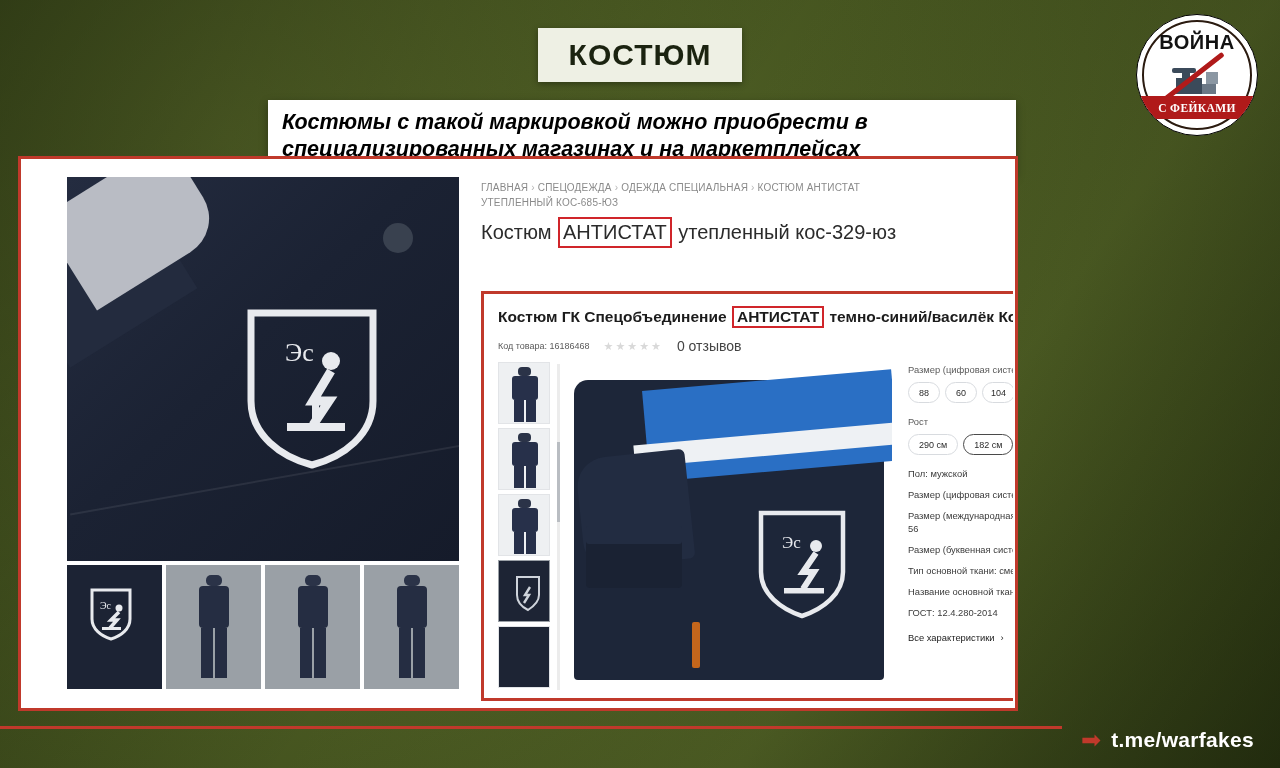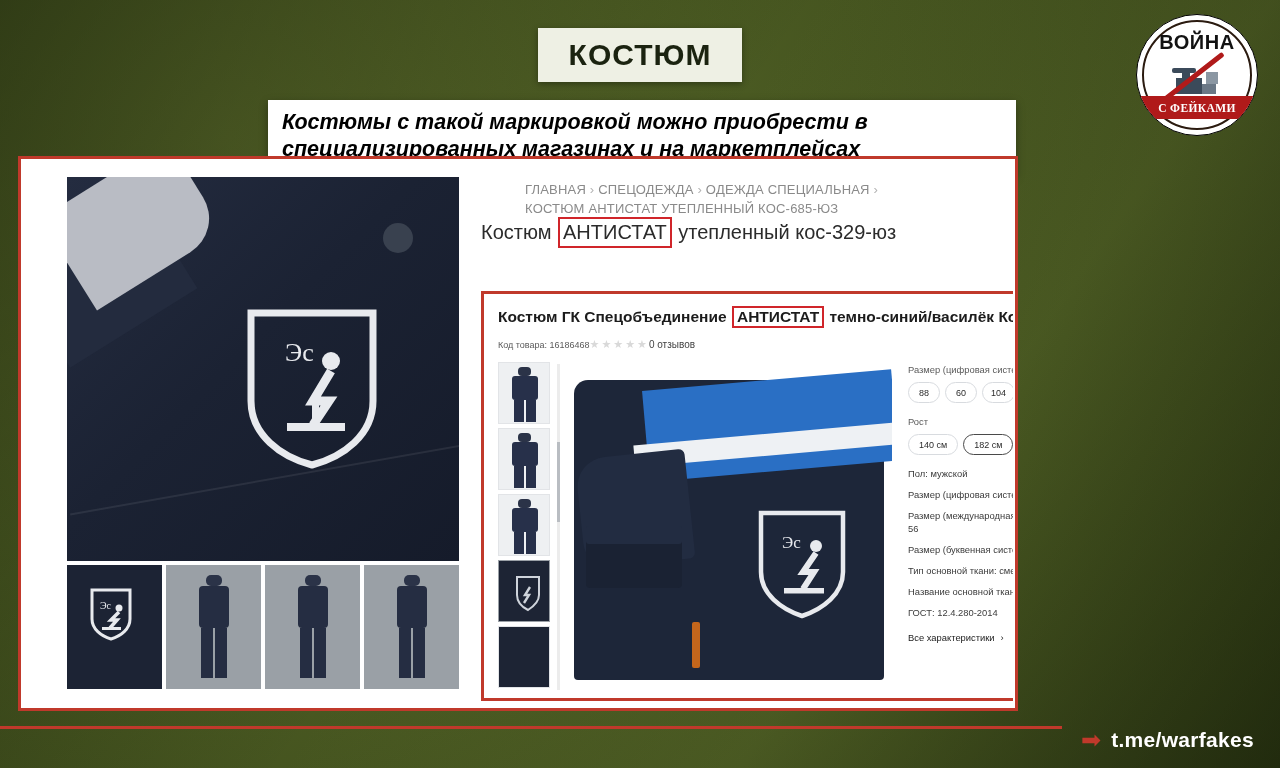--- a/index.html
+++ b/index.html
@@ -133,46 +133,46 @@
     width:50px; height:108px;
   }
 
   
   .web{
     position:absolute; left:452px; top:12px; width:540px; height:530px;
     background:#fff; overflow:hidden;
   }
   .crumbs{
     position:absolute; left:8px; top:10px; width:400px;
-    font-size:13px; color:#8a8a8a; letter-spacing:.2px; line-height:1.45;margin-left:44px;
+    font-size:10px; color:#8a8a8a; letter-spacing:.2px; line-height:1.45;
   }
   .crumbs .sep{ color:#b4b4b4; }
   .title1{
     position:absolute; left:8px; top:46px; width:420px;
     font-size:20px; color:#2b2b2b; line-height:1.35;
   }
   .hl-box{
     display:inline-block; border:2px solid #d0252a; padding:0 3px; margin:0 1px;
   }
 
   
   .card{
     position:absolute; left:8px; top:120px; width:700px; height:410px;
     border:3px solid #c0392b; background:#fff; overflow:hidden;
   }
   .card h2{
     margin:0; position:absolute; left:14px; top:12px; width:660px;
     font-size:15.5px; font-weight:bold; color:#1c1c1c; white-space:nowrap;
   }
   .meta{
-    position:absolute; left:14px; top:44px; display:flex; align-items:center; 
+    position:absolute; left:14px; top:44px; display:flex; align-items:center; gap:14px;
     font-size:9px; color:#5a5a5a;text-align:center;
   }
   .stars{ color:#d9d9d9; font-size:11px; letter-spacing:2px; }
-  .reviews{ color:#444; font-size:10px; }
+  .reviews{ color:#444; font-size:14px; }
 
   
   .strip{
     position:absolute; left:14px; top:68px; width:56px; height:330px;
   }
   .strip .sq{
     width:52px; height:62px; margin-bottom:4px; background:#eef0f2;
     border:1px solid #e2e4e7; position:relative; overflow:hidden;
   }
   .strip .sq.sel{ border:1px solid #9aa0a6; }
@@ -449,21 +449,21 @@
         <div class="lbl">Размер (цифровая система маркировки)</div>
         <div class="chips">
           <div class="chip">88</div>
           <div class="chip">60</div>
           <div class="chip">104</div>
 
         </div>
 
         <div class="lbl">Рост</div>
         <div class="chips">
-          <div class="chip wide">140 см</div>
+          <div class="chip wide">290 см</div>
           <div class="chip wide sel">182 см</div>
         </div>
 
         <div class="kv">Пол: мужской</div>
         <div class="kv">Размер (цифровая система маркировки): 112</div>
         <div class="kv">Размер (международная цифровая система маркировки): 56</div>
         <div class="kv">Размер (буквенная система маркировки): XL</div>
         <div class="kv">Тип основной ткани: смесовая</div>
         <div class="kv">Название основной ткани: Эксперт Стандарт СА-25</div>
         <div class="kv">ГОСТ: 12.4.280-2014</div>

